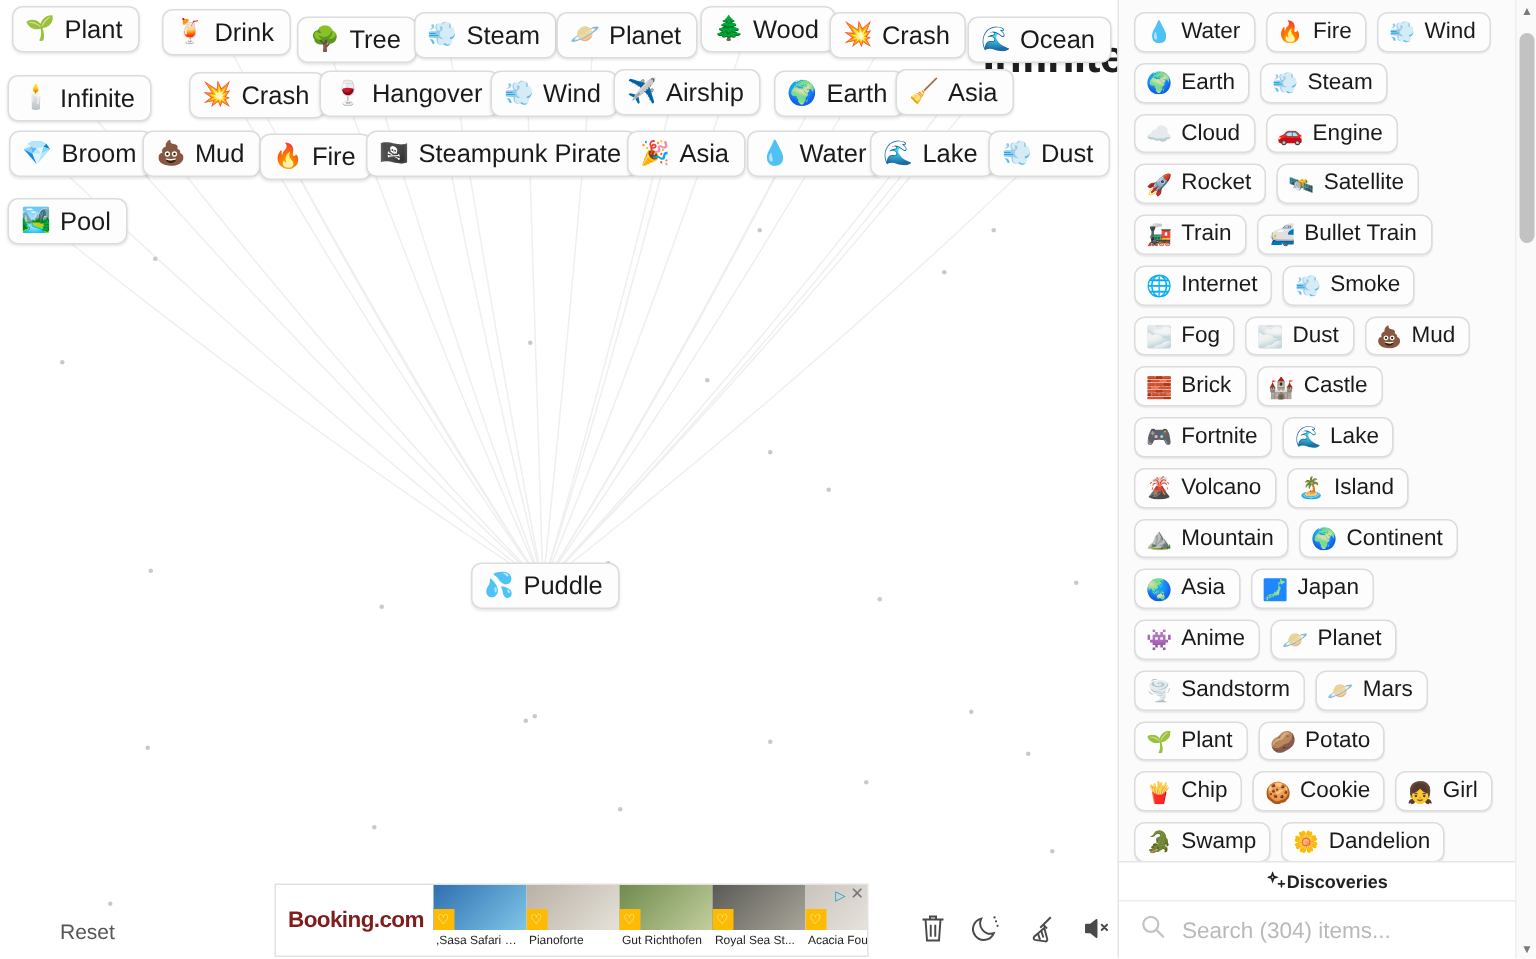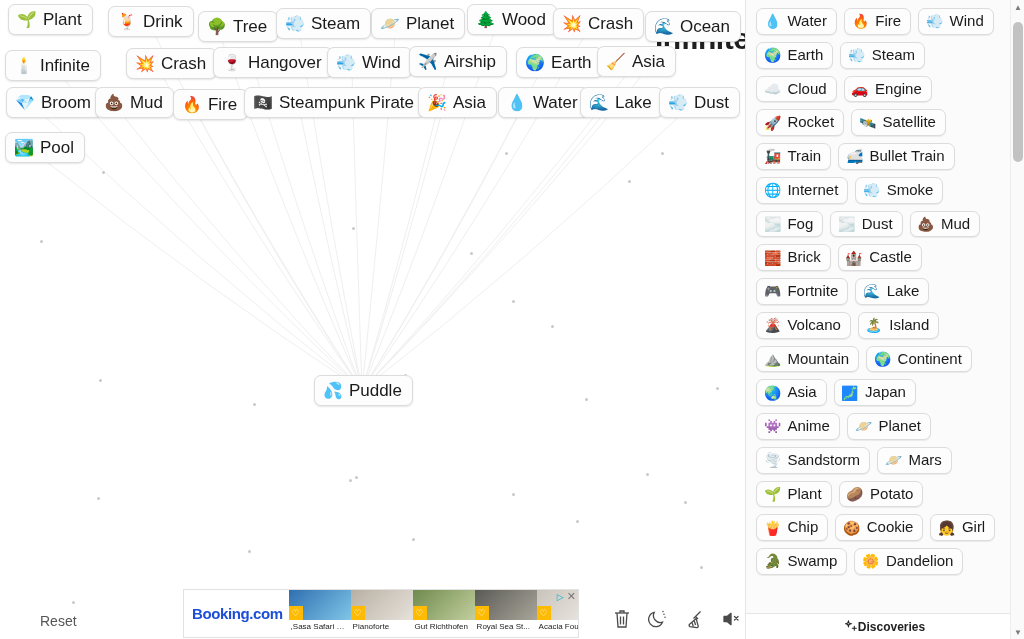--- a/index.html
+++ b/index.html
@@ -61,21 +61,21 @@
 
   
   #ad-banner {
     position: absolute; left: 183px; top: 589px;
     width: 396px; height: 49px;
     background: #fff; border: 1px solid #e2e2e2;
     display: flex; align-items: stretch; z-index: 30; overflow:hidden;
   }
   #ad-brand {
     display:flex; align-items:center; padding: 0 6px 0 8px;
-    font-size: 15px; font-weight: bold; color:#1d4ed8; letter-spacing:-0.4px;
+    font-size: 15px; font-weight: bold; color:#7f1d1d; letter-spacing:-0.4px;
   }
   .ad-card { width: 62px; position: relative; display:flex; flex-direction:column; }
   .ad-thumb { height: 30px; width: 100%; position: relative; overflow:hidden; }
   .ad-heart {
     position:absolute; left:0; bottom:0; width:14px; height:14px;
     background:#febb02; display:flex; align-items:center; justify-content:center;
     font-size:9px; color:#fff;
   }
   .ad-cap { font-size: 8px; color:#222; padding: 2px 2px 0 2px; overflow:hidden;
             white-space:nowrap; text-overflow:ellipsis; }
@@ -541,20 +541,29 @@
         <span>
           <svg width="13" height="13" viewBox="0 0 13 13" fill="none" stroke="#222" stroke-width="1.1" stroke-linecap="round">
             <path d="M3.4 1.2l.7 1.9 1.9.7-1.9.7-.7 1.9-.7-1.9L.8 3.8l1.9-.7z"></path>
             <path d="M9.3 6.2v4M7.3 8.2h4"></path>
           </svg>
         </span>
         <span>Discoveries</span>
       </div>
     </div>
 
+    <div id="sidebar-search">
+      <span>
+        <svg width="17" height="17" viewBox="0 0 17 17" fill="none" stroke="#c4c4c4" stroke-width="1.5">
+          <circle cx="7.2" cy="7.2" r="5"></circle>
+          <path d="M11 11l4.4 4.4" stroke-linecap="round"></path>
+        </svg>
+      </span>
+      <input id="search-input" type="text" placeholder="Search (304) items..." style="">
+    </div>
   </div>
 
   <div id="sb-track">
     <div id="sb-up">▲</div>
     <div id="sb-thumb"></div>
     <div id="sb-down">▼</div>
   </div>
 
 </div>
 

